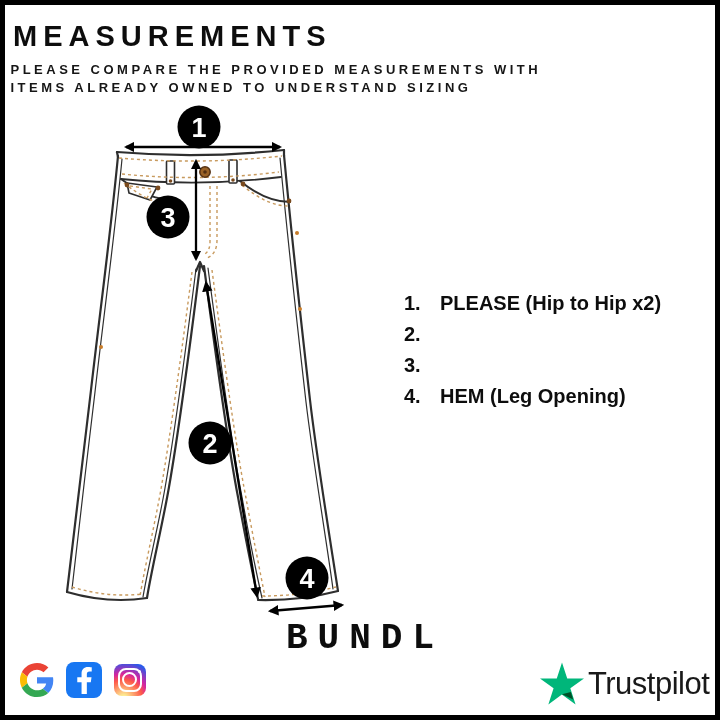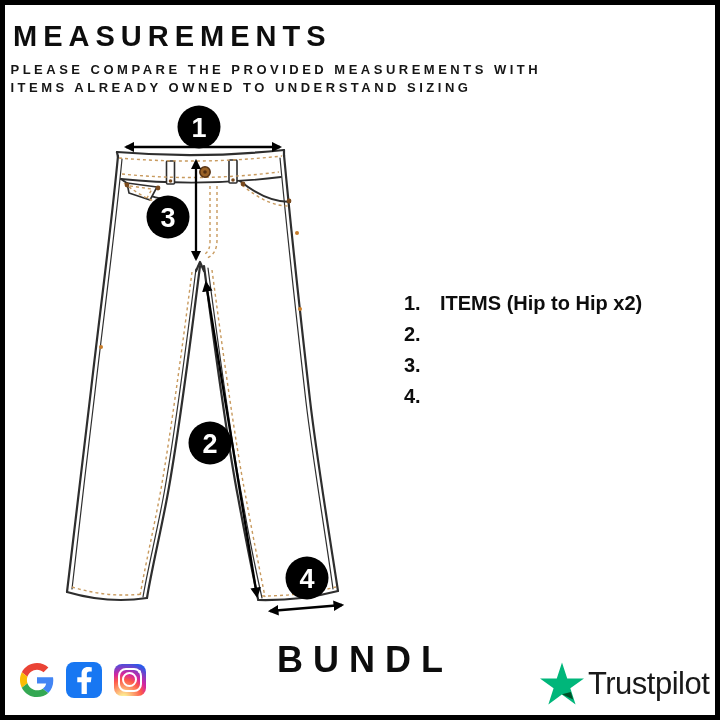--- a/index.html
+++ b/index.html
@@ -20,21 +20,21 @@
   .diagram{position:absolute;inset:0;z-index:1;}
   .num-label{font-family:"Liberation Sans",sans-serif;font-size:27px;font-weight:bold;fill:#fff;text-anchor:middle;}
   
   .social{position:absolute;left:20px;top:662px;display:flex;align-items:center;gap:12px;z-index:2;}
   .fb-tile{width:36px;height:36px;border-radius:8px;background:#1877F2;display:flex;align-items:center;justify-content:center;}
   .ig-tile{width:32px;height:32px;border-radius:8px;position:relative;
     background:radial-gradient(circle at 30% 107%,#fdf497 0%,#fdf497 5%,#fd5949 45%,#d6249f 60%,#285AEB 90%);}
   .ig-body{position:absolute;inset:4px;border:2.4px solid #fff;border-radius:8px;}
   .ig-lens{position:absolute;left:50%;top:50%;width:11px;height:11px;margin:-7.8px 0 0 -7.8px;border:2.4px solid #fff;border-radius:50%;}
   .ig-dot{position:absolute;right:5.5px;top:5.5px;width:3px;height:3px;border-radius:50%;background:#fff;}
-  .brand{position:absolute;left:240px;top:641px;width:240px;text-align:center;z-index:2;color:#0d0d0d;}
+  .brand{position:absolute;left:240px;top:620px;width:240px;text-align:center;z-index:2;color:#0d0d0d;font-family:Liberation Mono, monospace;}
   .brand-name{font-size:36px;font-weight:bold;letter-spacing:10px;padding-left:10px;line-height:38px;}
   .brand-domain{font-size:13px;font-weight:bold;letter-spacing:4px;padding-left:4px;margin-top:1px;}
   .trustpilot{position:absolute;left:540px;top:662px;display:flex;align-items:center;z-index:2;}
   .tp-text{font-size:31px;font-weight:500;color:#191919;margin-left:4px;letter-spacing:-0.5px;}
 </style>
 </head>
 <body>
 
 <div class="frame"></div>
 
@@ -133,30 +133,31 @@
   </g>
   <g>
     <circle cx="307" cy="578" r="21.5" fill="#000"></circle>
     <text class="num-label" x="307" y="587.5">4</text>
   </g>
 </svg>
 
 <div class="legend">
   <div class="legend-row">
     <span class="legend-num">1.</span>
-    <span>ITEMS (Hip to Hip x2)</span>
+    <span>PLEASE (Hip to Hip x2)</span>
   </div>
   <div class="legend-row">
     <span class="legend-num">2.</span>
   </div>
   <div class="legend-row">
     <span class="legend-num">3.</span>
   </div>
   <div class="legend-row">
     <span class="legend-num">4.</span>
+    <span>HEM (Leg Opening)</span>
   </div>
 </div>
 
 <div class="social">
   <span style="display:inline-flex;">
     <svg width="34" height="34" viewBox="0 0 48 48">
       <path fill="#EA4335" d="M24 9.5c3.54 0 6.71 1.22 9.21 3.6l6.85-6.85C35.9 2.38 30.47 0 24 0 14.62 0 6.51 5.38 2.56 13.22l7.98 6.19C12.43 13.72 17.74 9.5 24 9.5z"></path>
       <path fill="#4285F4" d="M46.98 24.55c0-1.57-.15-3.09-.38-4.55H24v9.02h12.94c-.58 2.96-2.26 5.48-4.78 7.18l7.73 6c4.51-4.18 7.09-10.36 7.09-17.65z"></path>
       <path fill="#FBBC05" d="M10.53 28.59c-.48-1.45-.76-2.99-.76-4.59s.27-3.14.76-4.59l-7.98-6.19C.92 16.46 0 20.12 0 24c0 3.88.92 7.54 2.56 10.78l7.97-6.19z"></path>
       <path fill="#34A853" d="M24 48c6.48 0 11.93-2.13 15.89-5.81l-7.73-6c-2.15 1.45-4.92 2.3-8.16 2.3-6.26 0-11.57-4.22-13.47-9.91l-7.98 6.19C6.51 42.62 14.62 48 24 48z"></path>

